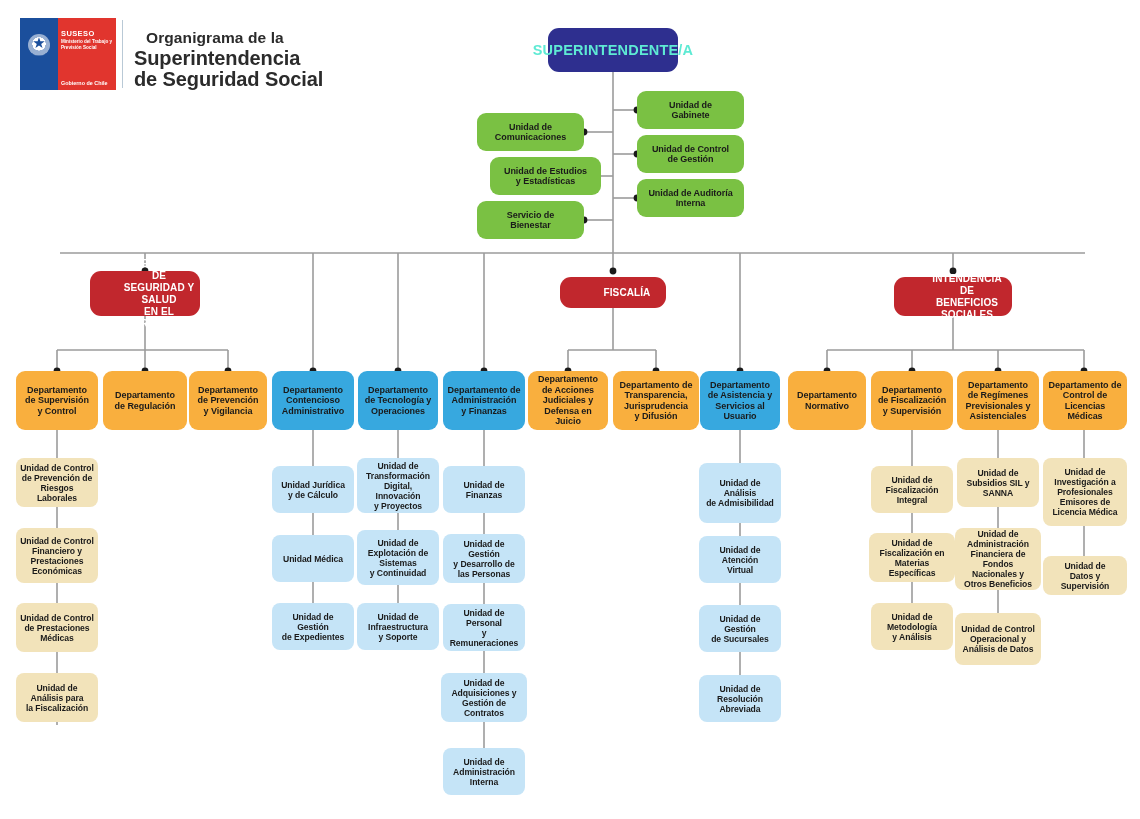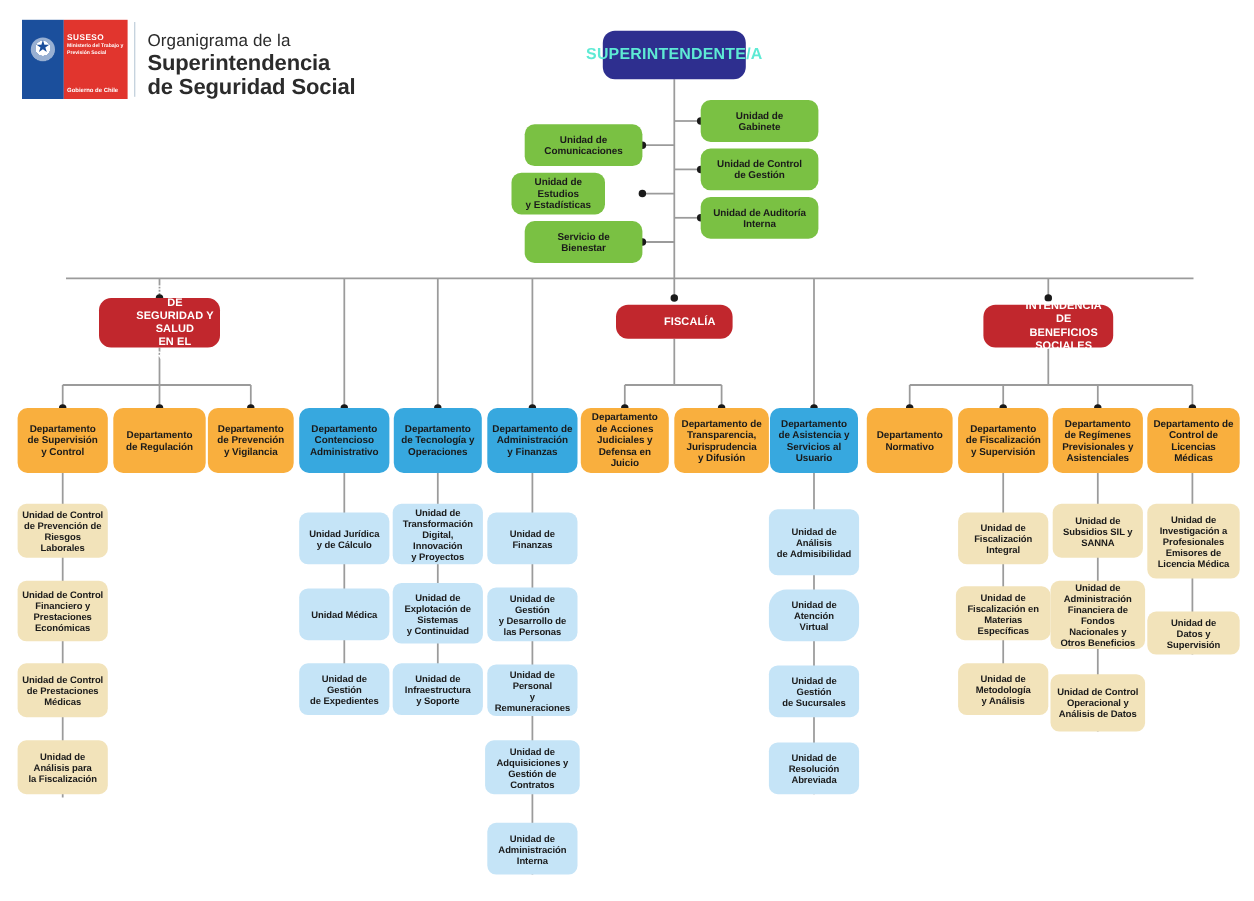--- a/index.html
+++ b/index.html
@@ -22,21 +22,21 @@
   }
   .logo .star:after{
     content:"\2605";position:absolute;left:0;right:0;top:-2px;
     text-align:center;font-size:15px;color:#1b4f9c;line-height:22px;
   }
   .logo .lg1{position:absolute;left:3px;top:11px;color:#fff;font-size:7.5px;font-weight:bold;letter-spacing:.4px;}
   .logo .lg2{position:absolute;left:3px;top:21px;color:#fff;font-size:4.6px;font-weight:bold;line-height:6px;width:52px;}
   .logo .lg3{position:absolute;left:3px;bottom:4px;color:#fff;font-size:5.4px;font-weight:bold;}
   .logo-div{position:absolute;left:122px;top:20px;width:1px;height:68px;background:#b9c9d6;}
   .htitle{position:absolute;left:134px;top:28px;width:300px;color:#2b2b2b;}
-  .htitle .t1{font-size:15.5px;line-height:20px;font-weight:400;letter-spacing:.1px;}
+  .htitle .t1{font-size:15.5px;line-height:20px;font-weight:700;letter-spacing:.1px;margin-left:12px;}
   .htitle .t2{font-size:20px;line-height:21px;font-weight:bold;letter-spacing:-.1px;}
 
   
   .node{
     position:absolute;box-sizing:border-box;
     display:flex;align-items:center;justify-content:center;text-align:center;
     border-radius:9px;padding:2px 4px;
     font-weight:bold;line-height:10.5px;letter-spacing:-.05px;
   }
   .n-root{background:#2e2f8f;color:#5eead4;font-size:14.5px;letter-spacing:.2px;border-radius:11px;}
@@ -147,21 +147,21 @@
     <div class="t2">de Seguridad Social</div>
   </div>
 
   <div class="node n-root" style="left:548px;top:28px;width:130px;height:44px;">SUPERINTENDENTE/A</div>
 
   <div class="node n-staff" style="left:637px;top:91px;width:107px;height:38px;">Unidad de<br>Gabinete</div>
   <div class="node n-staff" style="left:637px;top:135px;width:107px;height:38px;">Unidad de Control<br>de Gestión</div>
   <div class="node n-staff" style="left:637px;top:179px;width:107px;height:38px;">Unidad de Auditoría<br>Interna</div>
 
   <div class="node n-staff" style="left:477px;top:113px;width:107px;height:38px;">Unidad de<br>Comunicaciones</div>
-  <div class="node n-staff" style="left:465px;top:157px;width:85px;height:38px;">Unidad de Estudios<br>y Estadísticas</div>
+  <div class="node n-staff" style="left:490px;top:157px;width:111px;height:38px;">Unidad de Estudios<br>y Estadísticas</div>
   <div class="node n-staff" style="left:477px;top:201px;width:107px;height:38px;">Servicio de<br>Bienestar</div>
 
   <div class="node n-div" style="left:90px;top:271px;width:110px;height:45px;">INTENDENCIA DE<br>SEGURIDAD Y SALUD<br>EN EL TRABAJO</div>
   <div class="node n-div" style="left:560px;top:277px;width:106px;height:31px;">FISCALÍA</div>
   <div class="node n-div" style="left:894px;top:277px;width:118px;height:39px;">INTENDENCIA DE<br>BENEFICIOS SOCIALES</div>
 
   <div class="node n-dept-or" style="left:16px;top:371px;width:82px;height:59px;">Departamento<br>de Supervisión<br>y Control</div>
   <div class="node n-dept-or" style="left:103px;top:371px;width:84px;height:59px;">Departamento<br>de Regulación</div>
   <div class="node n-dept-or" style="left:189px;top:371px;width:78px;height:59px;">Departamento<br>de Prevención<br>y Vigilancia</div>
 
@@ -191,21 +191,21 @@
   <div class="node n-unit-bl" style="left:357px;top:530px;width:82px;height:55px;">Unidad de<br>Explotación de<br>Sistemas<br>y Continuidad</div>
   <div class="node n-unit-bl" style="left:357px;top:603px;width:82px;height:47px;">Unidad de<br>Infraestructura<br>y Soporte</div>
 
   <div class="node n-unit-bl" style="left:443px;top:466px;width:82px;height:47px;">Unidad de<br>Finanzas</div>
   <div class="node n-unit-bl" style="left:443px;top:534px;width:82px;height:49px;">Unidad de Gestión<br>y Desarrollo de<br>las Personas</div>
   <div class="node n-unit-bl" style="left:443px;top:604px;width:82px;height:47px;">Unidad de Personal<br>y Remuneraciones</div>
   <div class="node n-unit-bl" style="left:441px;top:673px;width:86px;height:49px;">Unidad de<br>Adquisiciones y<br>Gestión de Contratos</div>
   <div class="node n-unit-bl" style="left:443px;top:748px;width:82px;height:47px;">Unidad de<br>Administración<br>Interna</div>
 
   <div class="node n-unit-bl" style="left:699px;top:463px;width:82px;height:60px;">Unidad de Análisis<br>de Admisibilidad</div>
-  <div class="node n-unit-bl" style="left:699px;top:536px;width:82px;height:47px;border-radius:16px;">Unidad de Atención<br>Virtual</div>
+  <div class="node n-unit-bl" style="left:699px;top:536px;width:82px;height:47px;">Unidad de Atención<br>Virtual</div>
   <div class="node n-unit-bl" style="left:699px;top:605px;width:82px;height:47px;">Unidad de Gestión<br>de Sucursales</div>
   <div class="node n-unit-bl" style="left:699px;top:675px;width:82px;height:47px;">Unidad de<br>Resolución<br>Abreviada</div>
 
   <div class="node n-unit-be" style="left:871px;top:466px;width:82px;height:47px;">Unidad de<br>Fiscalización<br>Integral</div>
   <div class="node n-unit-be" style="left:869px;top:533px;width:86px;height:49px;">Unidad de<br>Fiscalización en<br>Materias Específicas</div>
   <div class="node n-unit-be" style="left:871px;top:603px;width:82px;height:47px;">Unidad de<br>Metodología<br>y Análisis</div>
 
   <div class="node n-unit-be" style="left:957px;top:458px;width:82px;height:49px;">Unidad de<br>Subsidios SIL y<br>SANNA</div>
   <div class="node n-unit-be" style="left:955px;top:528px;width:86px;height:62px;">Unidad de<br>Administración<br>Financiera de Fondos<br>Nacionales y<br>Otros Beneficios</div>
   <div class="node n-unit-be" style="left:955px;top:613px;width:86px;height:52px;">Unidad de Control<br>Operacional y<br>Análisis de Datos</div>

